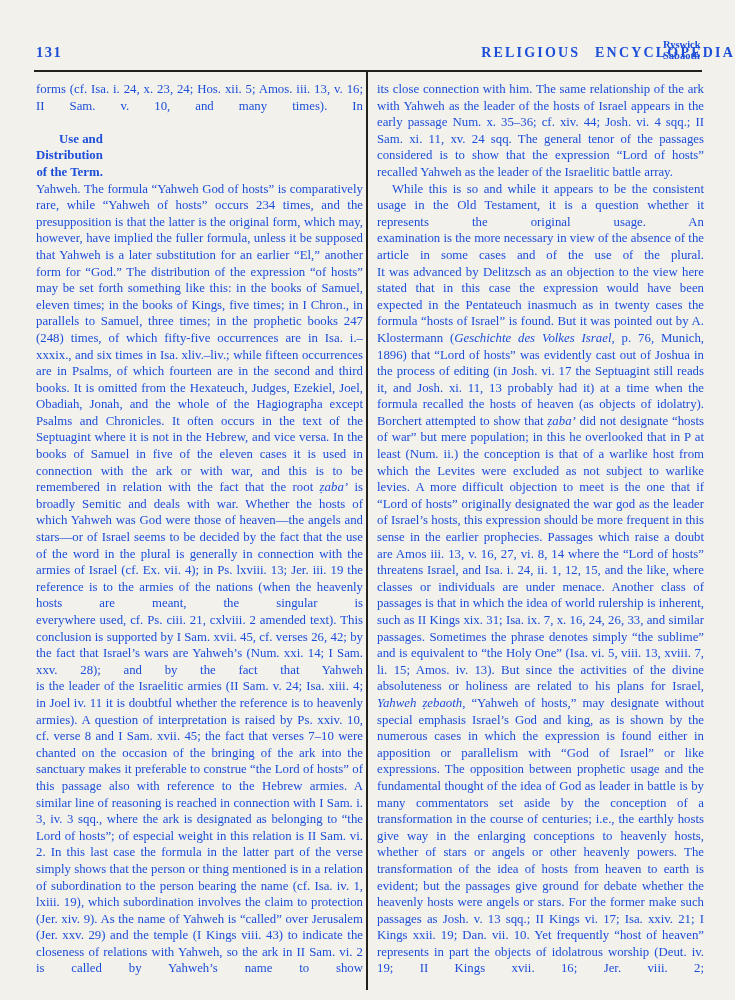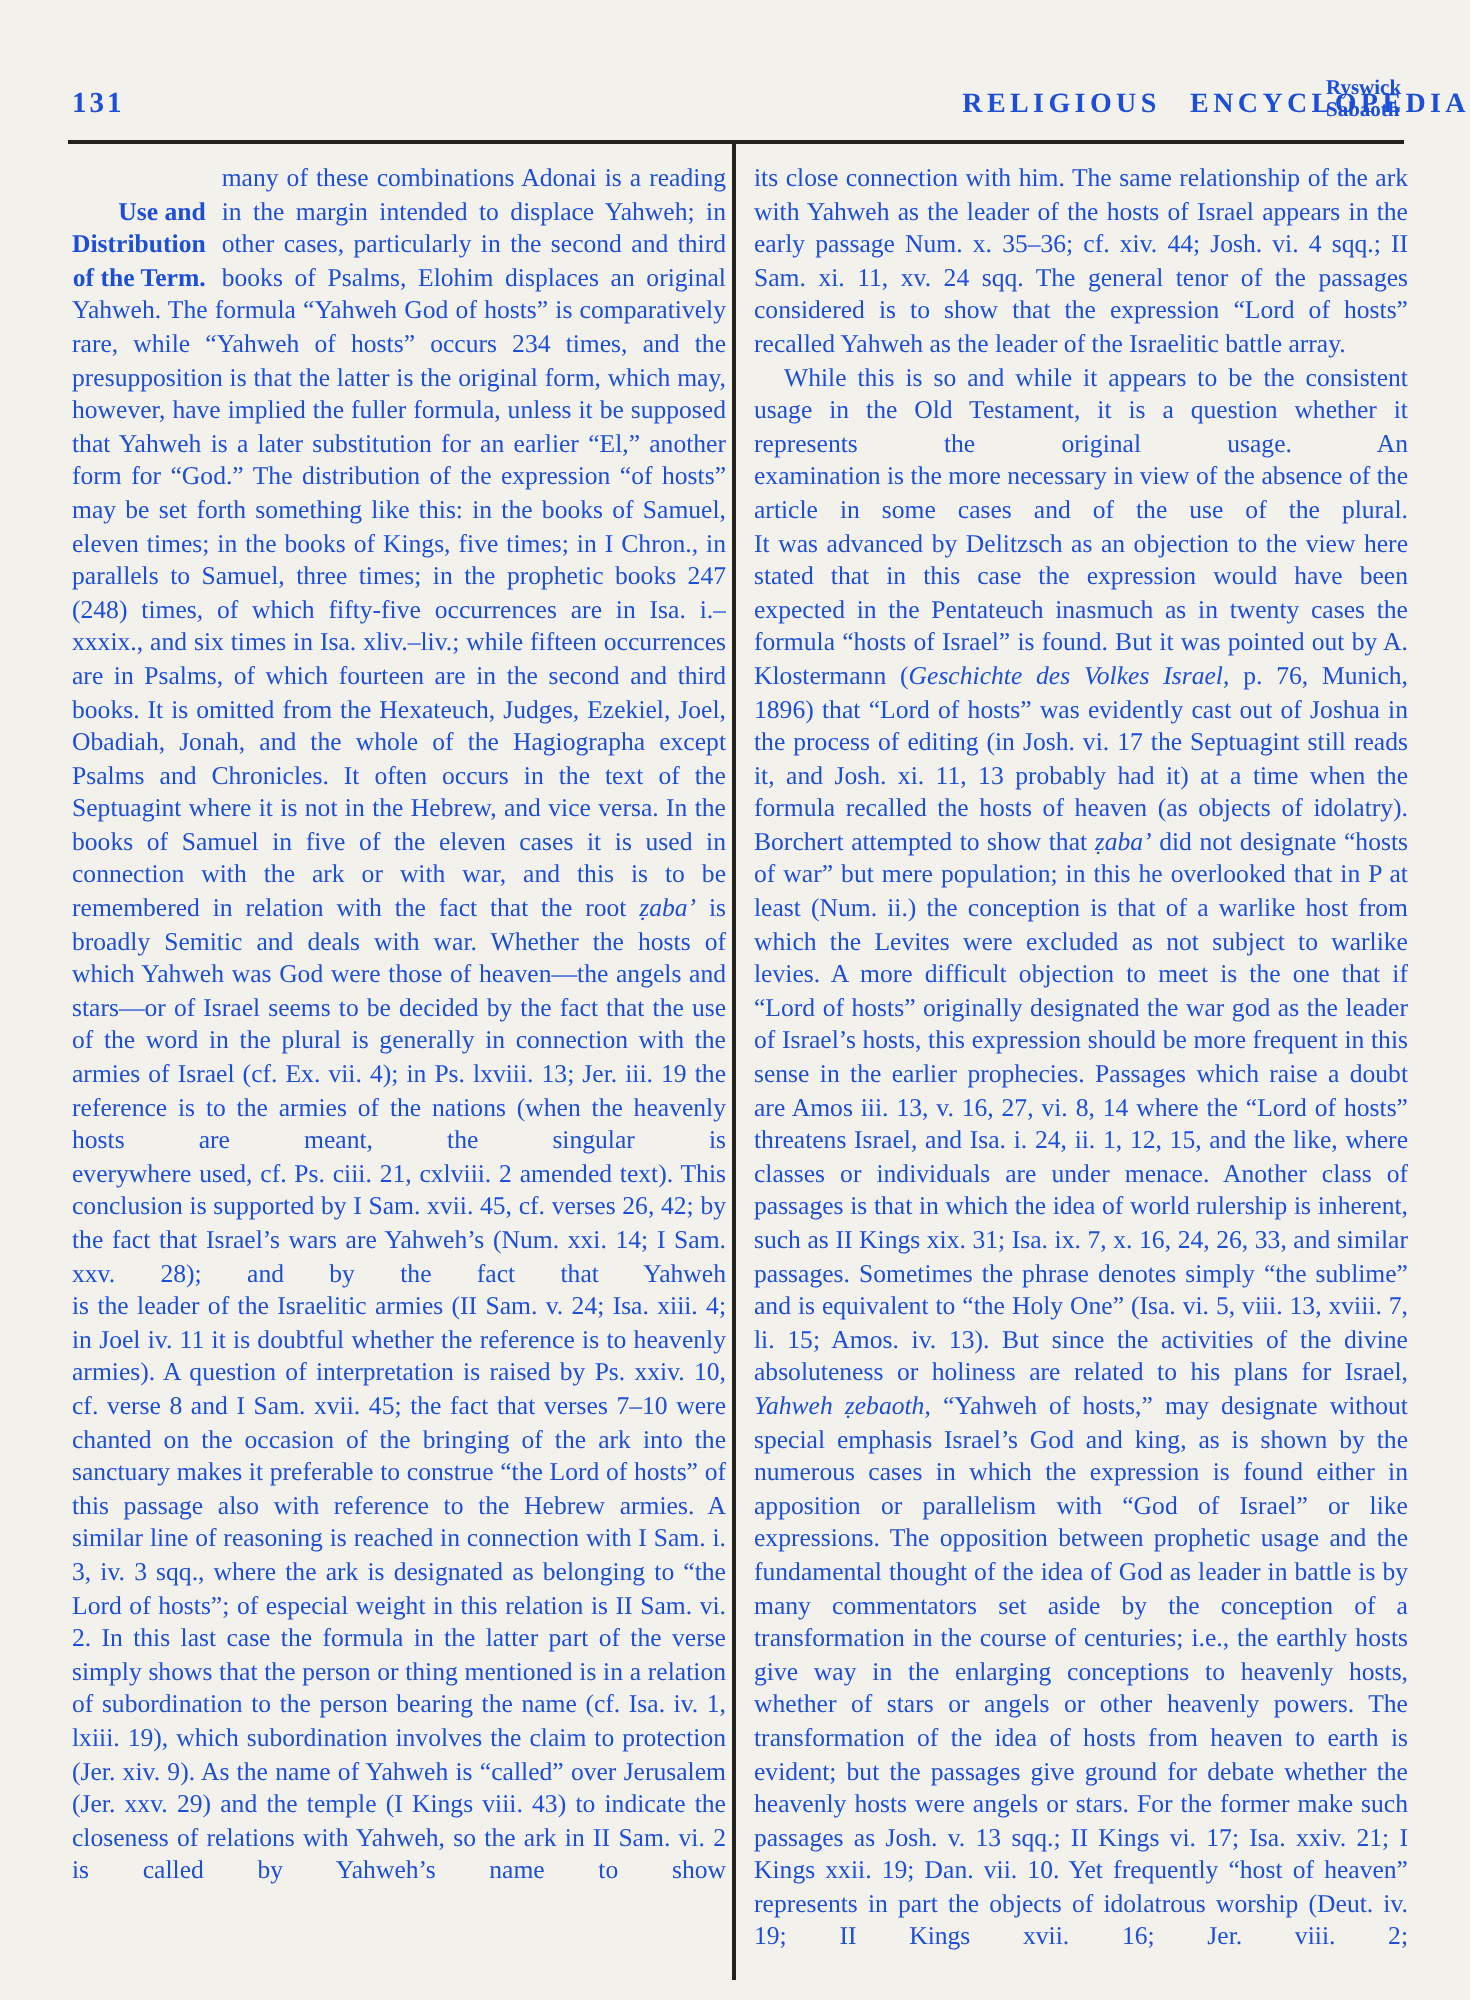--- a/index.html
+++ b/index.html
@@ -34,27 +34,27 @@
 <div class="page">
   <div class="pgnum">131</div>
   <div class="title">RELIGIOUS ENCYCLOPEDIA</div>
   <div class="runhead">
     <div>Ryswick</div>
     <div>Sabaoth</div>
   </div>
   <div class="hrule"></div>
   <div class="vrule"></div>
   <div class="col col-left">
+      <div class="tblock jall"><span>forms (cf. Isa. i. 24, x. 23, 24; Hos. xii. 5; Amos. iii. 13, v. 16; II Sam. v. 10, and many times). In</span></div>
       <div class="cutin">
         <div class="cutin-labels">
           <div>Use and</div>
           <div>Distribution</div>
           <div>of the Term.</div>
         </div>
-        <div class="cutin-text jall"><span>many of these combinations Adonai is a reading in the margin intended to displace Yahweh; in other cases, particularly in the second and third books of Psalms, Elohim displaces an original</span></div>
       </div>
       <div class="tblock jall"><span>Yahweh. The formula “Yahweh God of hosts” is comparatively rare, while “Yahweh of hosts” occurs 234 times, and the presupposition is that the latter is the original form, which may, however, have implied the fuller formula, unless it be supposed that Yahweh is a later substitution for an earlier “El,” another form for “God.” The distribution of the expression “of hosts” may be set forth something like this: in the books of Samuel, eleven times; in the books of Kings, five times; in I Chron., in parallels to Samuel, three times; in the prophetic books 247 (248) times, of which fifty-five occurrences are in Isa. i.–xxxix., and six times in Isa. xliv.–liv.; while fifteen occurrences are in Psalms, of which fourteen are in the second and third books. It is omitted from the Hexateuch, Judges, Ezekiel, Joel, Obadiah, Jonah, and the whole of the Hagiographa except Psalms and Chronicles. It often occurs in the text of the Septuagint where it is not in the Hebrew, and vice versa. In the books of Samuel in five of the eleven cases it is used in connection with the ark or with war, and this is to be remembered in relation with the fact that the root </span><span class="it">ẓaba’</span><span> is broadly Semitic and deals with war. Whether the hosts of which Yahweh was God were those of heaven—the angels and stars—or of Israel seems to be decided by the fact that the use of the word in the plural is generally in connection with the armies of Israel (cf. Ex. vii. 4); in Ps. lxviii. 13; Jer. iii. 19 the reference is to the armies of the nations (when the heavenly hosts are meant, the singular is</span></div>
       <div class="cutin">
         <div class="cutin-text jall"><span>everywhere used, cf. Ps. ciii. 21, cxlviii. 2 amended text). This conclusion is supported by I Sam. xvii. 45, cf. verses 26, 42; by the fact that Israel’s wars are Yahweh’s (Num. xxi. 14; I Sam. xxv. 28); and by the fact that Yahweh</span></div>
       </div>
       <div class="tblock jall"><span>is the leader of the Israelitic armies (II Sam. v. 24; Isa. xiii. 4; in Joel iv. 11 it is doubtful whether the reference is to heavenly armies). A question of interpretation is raised by Ps. xxiv. 10, cf. verse 8 and I Sam. xvii. 45; the fact that verses 7–10 were chanted on the occasion of the bringing of the ark into the sanctuary makes it preferable to construe “the Lord of hosts” of this passage also with reference to the Hebrew armies. A similar line of reasoning is reached in connection with I Sam. i. 3, iv. 3 sqq., where the ark is designated as belonging to “the Lord of hosts”; of especial weight in this relation is II Sam. vi. 2. In this last case the formula in the latter part of the verse simply shows that the person or thing mentioned is in a relation of subordination to the person bearing the name (cf. Isa. iv. 1, lxiii. 19), which subordination involves the claim to protection (Jer. xiv. 9). As the name of Yahweh is “called” over Jerusalem (Jer. xxv. 29) and the temple (I Kings viii. 43) to indicate the closeness of relations with Yahweh, so the ark in II Sam. vi. 2 is called by Yahweh’s name to show</span></div>
     </div>
   <div class="col col-right">
       <div class="tblock"><span>its close connection with him. The same relationship of the ark with Yahweh as the leader of the hosts of Israel appears in the early passage Num. x. 35–36; cf. xiv. 44; Josh. vi. 4 sqq.; II Sam. xi. 11, xv. 24 sqq. The general tenor of the passages considered is to show that the expression “Lord of hosts” recalled Yahweh as the leader of the Israelitic battle array.</span></div>
       <div class="tblock indent jall"><span>While this is so and while it appears to be the consistent usage in the Old Testament, it is a question whether it represents the original usage. An</span></div>

